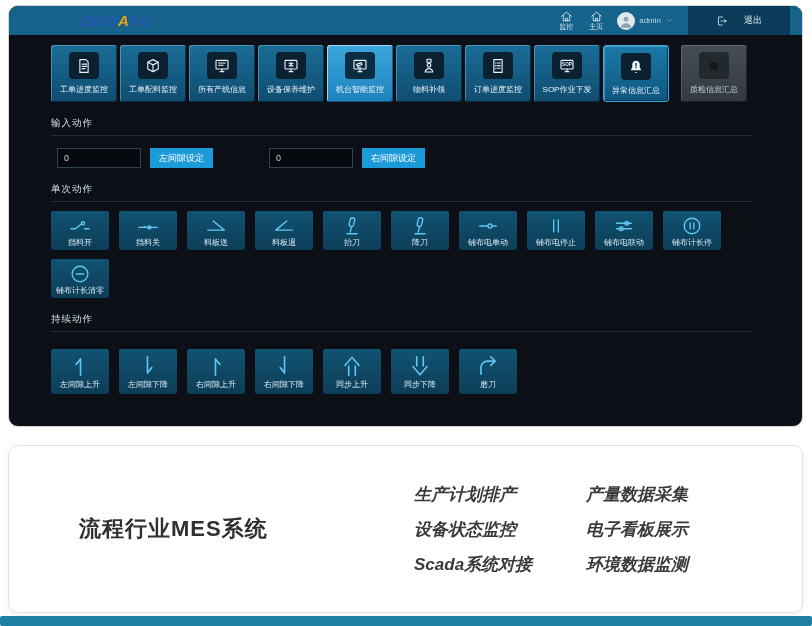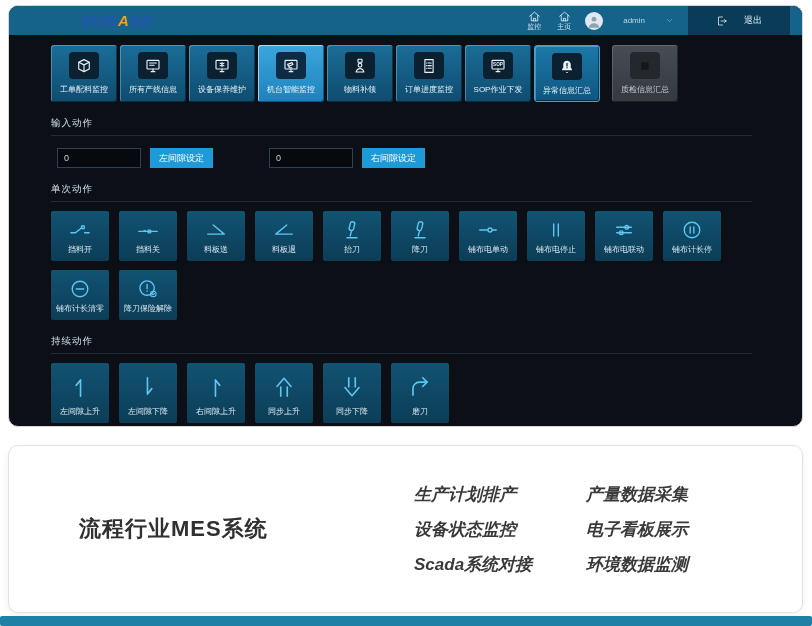--- a/index.html
+++ b/index.html
@@ -13,21 +13,21 @@
 
   .app-header { height:29px; background:#15628a; display:flex; align-items:center; }
   .logo { margin-left:72px; font-size:15px; font-weight:800; font-style:italic;
           letter-spacing:.5px; white-space:nowrap; }
   .logo .lb { color:#2456b0; } .logo .lo { color:#f0a018; }
   .hspacer { flex:1; }
   .nav { display:flex; gap:16px; margin-right:14px; }
   .nav-item { display:flex; flex-direction:column; align-items:center; cursor:pointer; }
   .nav-item .icon { width:13px; height:13px; color:#eaf4fa; }
   .nav-item .nav-label { font-size:7px; color:#d7e9f3; line-height:1.2; }
-  .user { display:flex; align-items:center; gap:20px; margin-right:14px; cursor:pointer; }
+  .user { display:flex; align-items:center; gap:4px; margin-right:14px; cursor:pointer; }
   .avatar { width:18px; height:18px; border-radius:50%; background:#dfe8ee; overflow:hidden; display:block; }
   .user-name { font-size:8px; color:#bcd7e6; }
   .user .chev { width:9px; height:9px; color:#9fc3d8; }
   .logout { align-self:stretch; width:102px; margin-right:12px; background:#0a3c59;
     display:flex; align-items:center; justify-content:center; gap:16px; cursor:pointer; border:none; }
   .logout .icon { width:12px; height:12px; color:#eef6fb; }
   .logout-label { font-size:9px; color:#eef6fb; }
 
   
   .modules-row { margin:10px 0 0 42px; display:flex; gap:3px; align-items:flex-start; }
@@ -53,28 +53,28 @@
   .divider { height:1px; background:#232d37; margin:5px 50px 0 42px; }
 
   .input-groups { margin:12px 0 0 48px; display:flex; gap:56px; }
   .input-group { display:flex; align-items:center; }
   .num-input { width:84px; height:20px; background:#06090d; border:1px solid #2e4254;
     color:#c9d4dc; font-size:9px; padding:0 6px; outline:none; }
   .set-btn { height:20px; margin-left:9px; padding:0 9px; background:#1d9ad8; border:none;
     color:#fff; font-size:9px; cursor:pointer; white-space:nowrap; }
 
   .tiles-wrap { margin:9px 0 0 42px; display:flex; flex-wrap:wrap; gap:9px 10px; width:678px; }
-  .action-tile { width:58px; height:50px; border-radius:2px; cursor:pointer; flex:none;
+  .action-tile { width:58px; height:39px; border-radius:2px; cursor:pointer; flex:none;
     background:linear-gradient(180deg,#115372,#0c3d57);
     display:flex; flex-direction:column; align-items:center; }
   .action-tile .icon { flex:1; width:26px; color:#5ec6f2; display:flex; align-items:center;
     justify-content:center; margin-top:4px; }
   .action-tile .icon svg { width:24px; height:22px; }
   .action-label { font-size:8px; color:#d9e8f1; white-space:nowrap; margin-bottom:6px; }
-  .tiles-wrap.cont .action-tile { height:60px; }
+  .tiles-wrap.cont .action-tile { height:45px;margin-top:8px; }
   .tiles-wrap.cont .action-tile .icon svg { width:26px; height:26px; }
 
   
   .footer-card { position:absolute; left:8px; top:445px; width:795px; height:168px;
     background:#fff; border:1px solid #e2e2e2; border-radius:10px;
     box-shadow:0 3px 8px rgba(0,0,0,.06); }
   .card-title { position:absolute; left:70px; top:50%; transform:translateY(-50%);
     font-size:22px; font-weight:800; color:#303030; letter-spacing:1px; white-space:nowrap; }
   .features { position:absolute; left:405px; top:50%; transform:translateY(-50%);
     display:grid; grid-template-columns:172px auto; row-gap:12px; }
@@ -138,20 +138,31 @@
       </span>
       <span class="logout-label">退出</span>
     </button>
   </div>
 
   <div class="modules-row" id="modules-row">
       <div class="module-tile normal">
         <span class="module-icon">
           <span class="icon ">
             <svg viewBox="0 0 24 24" aria-hidden="true">
+              <path d="M6.5 3.5h8l3 3v14h-11z"></path>
+              <path d="M9.5 9.5h6M9.5 12.5h6M9.5 15.5h4"></path>
+            </svg>
+          </span>
+        </span>
+        <span class="module-label">工单进度监控</span>
+      </div>
+      <div class="module-tile normal">
+        <span class="module-icon">
+          <span class="icon ">
+            <svg viewBox="0 0 24 24" aria-hidden="true">
               <path d="M12 3.5l7 3.5v9l-7 3.5-7-3.5v-9z"></path>
               <path d="M5 7l7 3.5L19 7M12 10.5V19"></path>
             </svg>
           </span>
         </span>
         <span class="module-label">工单配料监控</span>
       </div>
       <div class="module-tile normal">
         <span class="module-icon">
           <span class="icon ">
@@ -357,31 +368,20 @@
       </div>
       <div class="action-tile">
         <span class="icon ">
           <svg viewBox="0 0 24 24" aria-hidden="true">
             <circle cx="12" cy="12" r="8.5"></circle>
             <path d="M8 12h8"></path>
           </svg>
         </span>
         <span class="action-label">铺布计长清零</span>
       </div>
-      <div class="action-tile">
-        <span class="icon ">
-          <svg viewBox="0 0 24 24" aria-hidden="true">
-            <circle cx="11" cy="11" r="7.8"></circle>
-            <path d="M11 7v4.6M11 14.2v.3"></path>
-            <circle cx="17.8" cy="17.5" r="3" stroke-width="1.2"></circle>
-            <path d="M16.6 17.5l.9.9 1.6-1.7" stroke-width="1.2"></path>
-          </svg>
-        </span>
-        <span class="action-label">降刀保险解除</span>
-      </div>
     </div>
 
   <div class="section-title">持续动作</div>
   <div class="divider"></div>
   <div class="tiles-wrap cont" id="continuous-tiles">
       <div class="action-tile">
         <span class="icon ">
           <svg viewBox="0 0 24 24" aria-hidden="true">
             <path d="M12.5 20.5v-15m0 0l-4 5"></path>
           </svg>
@@ -396,20 +396,28 @@
         </span>
         <span class="action-label">左间隙下降</span>
       </div>
       <div class="action-tile">
         <span class="icon ">
           <svg viewBox="0 0 24 24" aria-hidden="true">
             <path d="M11.5 20.5v-15m0 0l4 5"></path>
           </svg>
         </span>
         <span class="action-label">右间隙上升</span>
+      </div>
+      <div class="action-tile">
+        <span class="icon ">
+          <svg viewBox="0 0 24 24" aria-hidden="true">
+            <path d="M12.5 3.5v15m0 0l-4-5"></path>
+          </svg>
+        </span>
+        <span class="action-label">右间隙下降</span>
       </div>
       <div class="action-tile">
         <span class="icon ">
           <svg viewBox="0 0 24 24" aria-hidden="true">
             <path d="M5.5 11.5L12 4l6.5 7.5"></path>
             <path d="M9 20.5v-8.5M15 20.5v-8.5"></path>
           </svg>
         </span>
         <span class="action-label">同步上升</span>
       </div>

